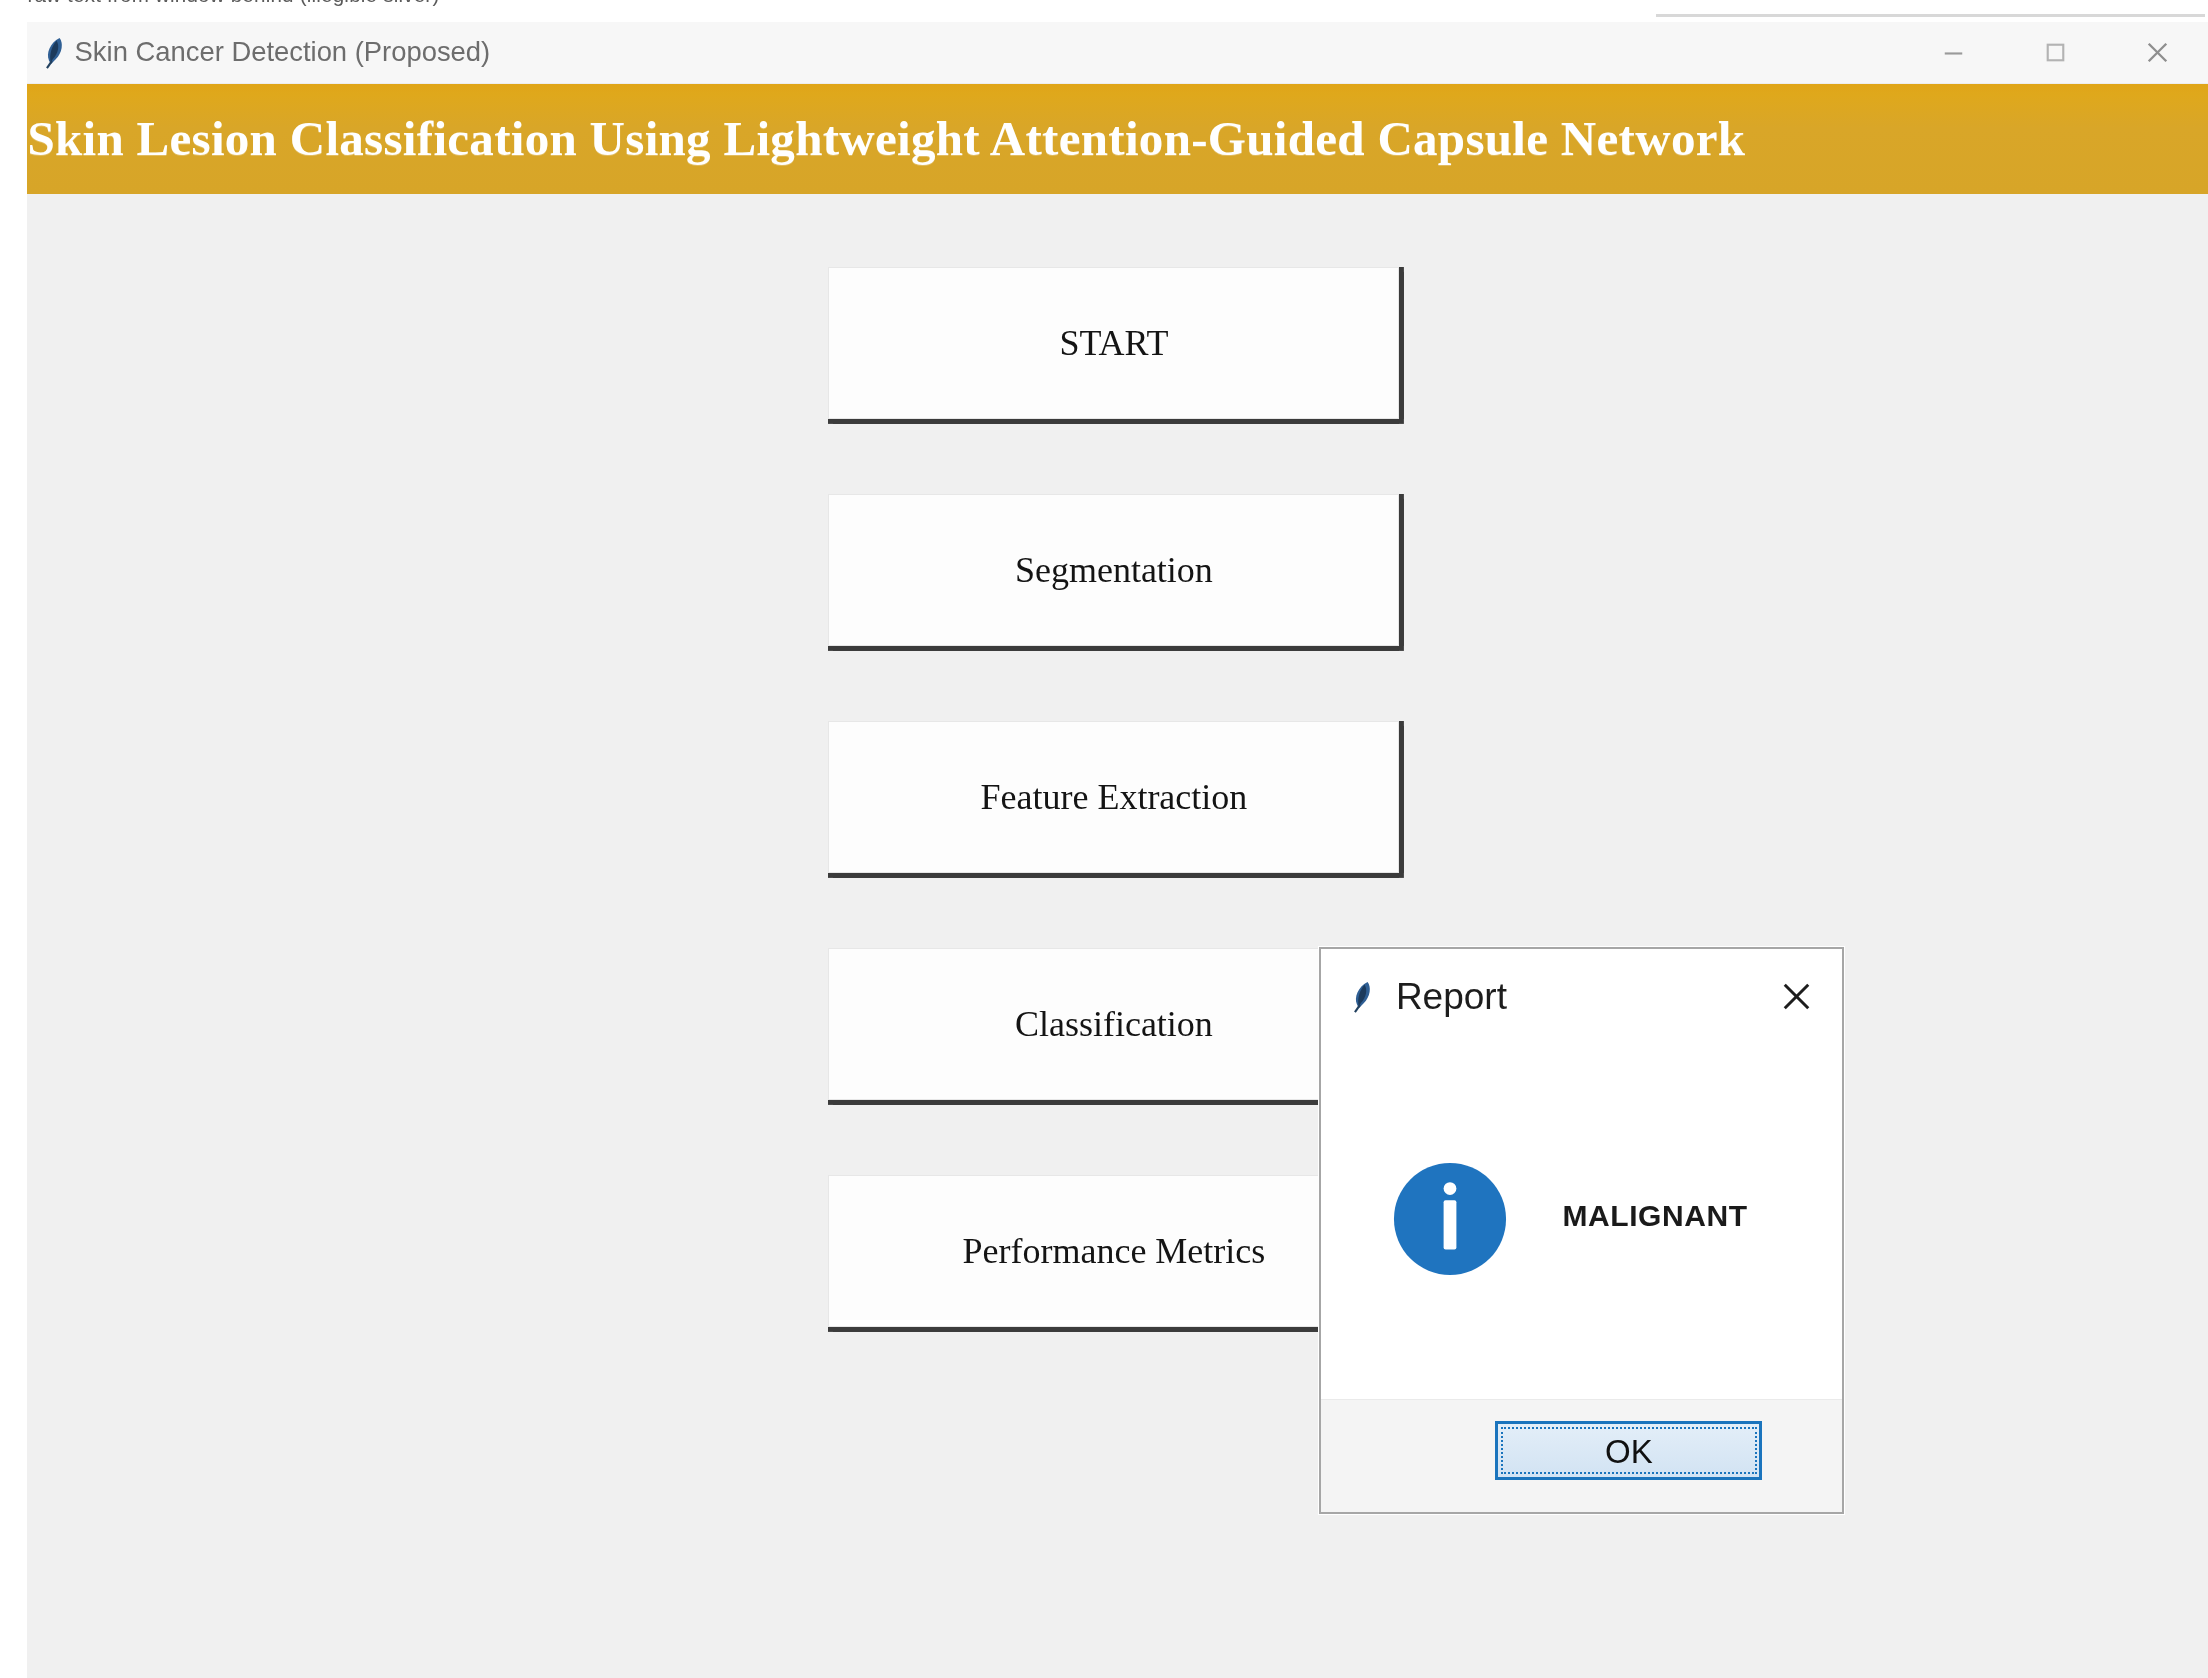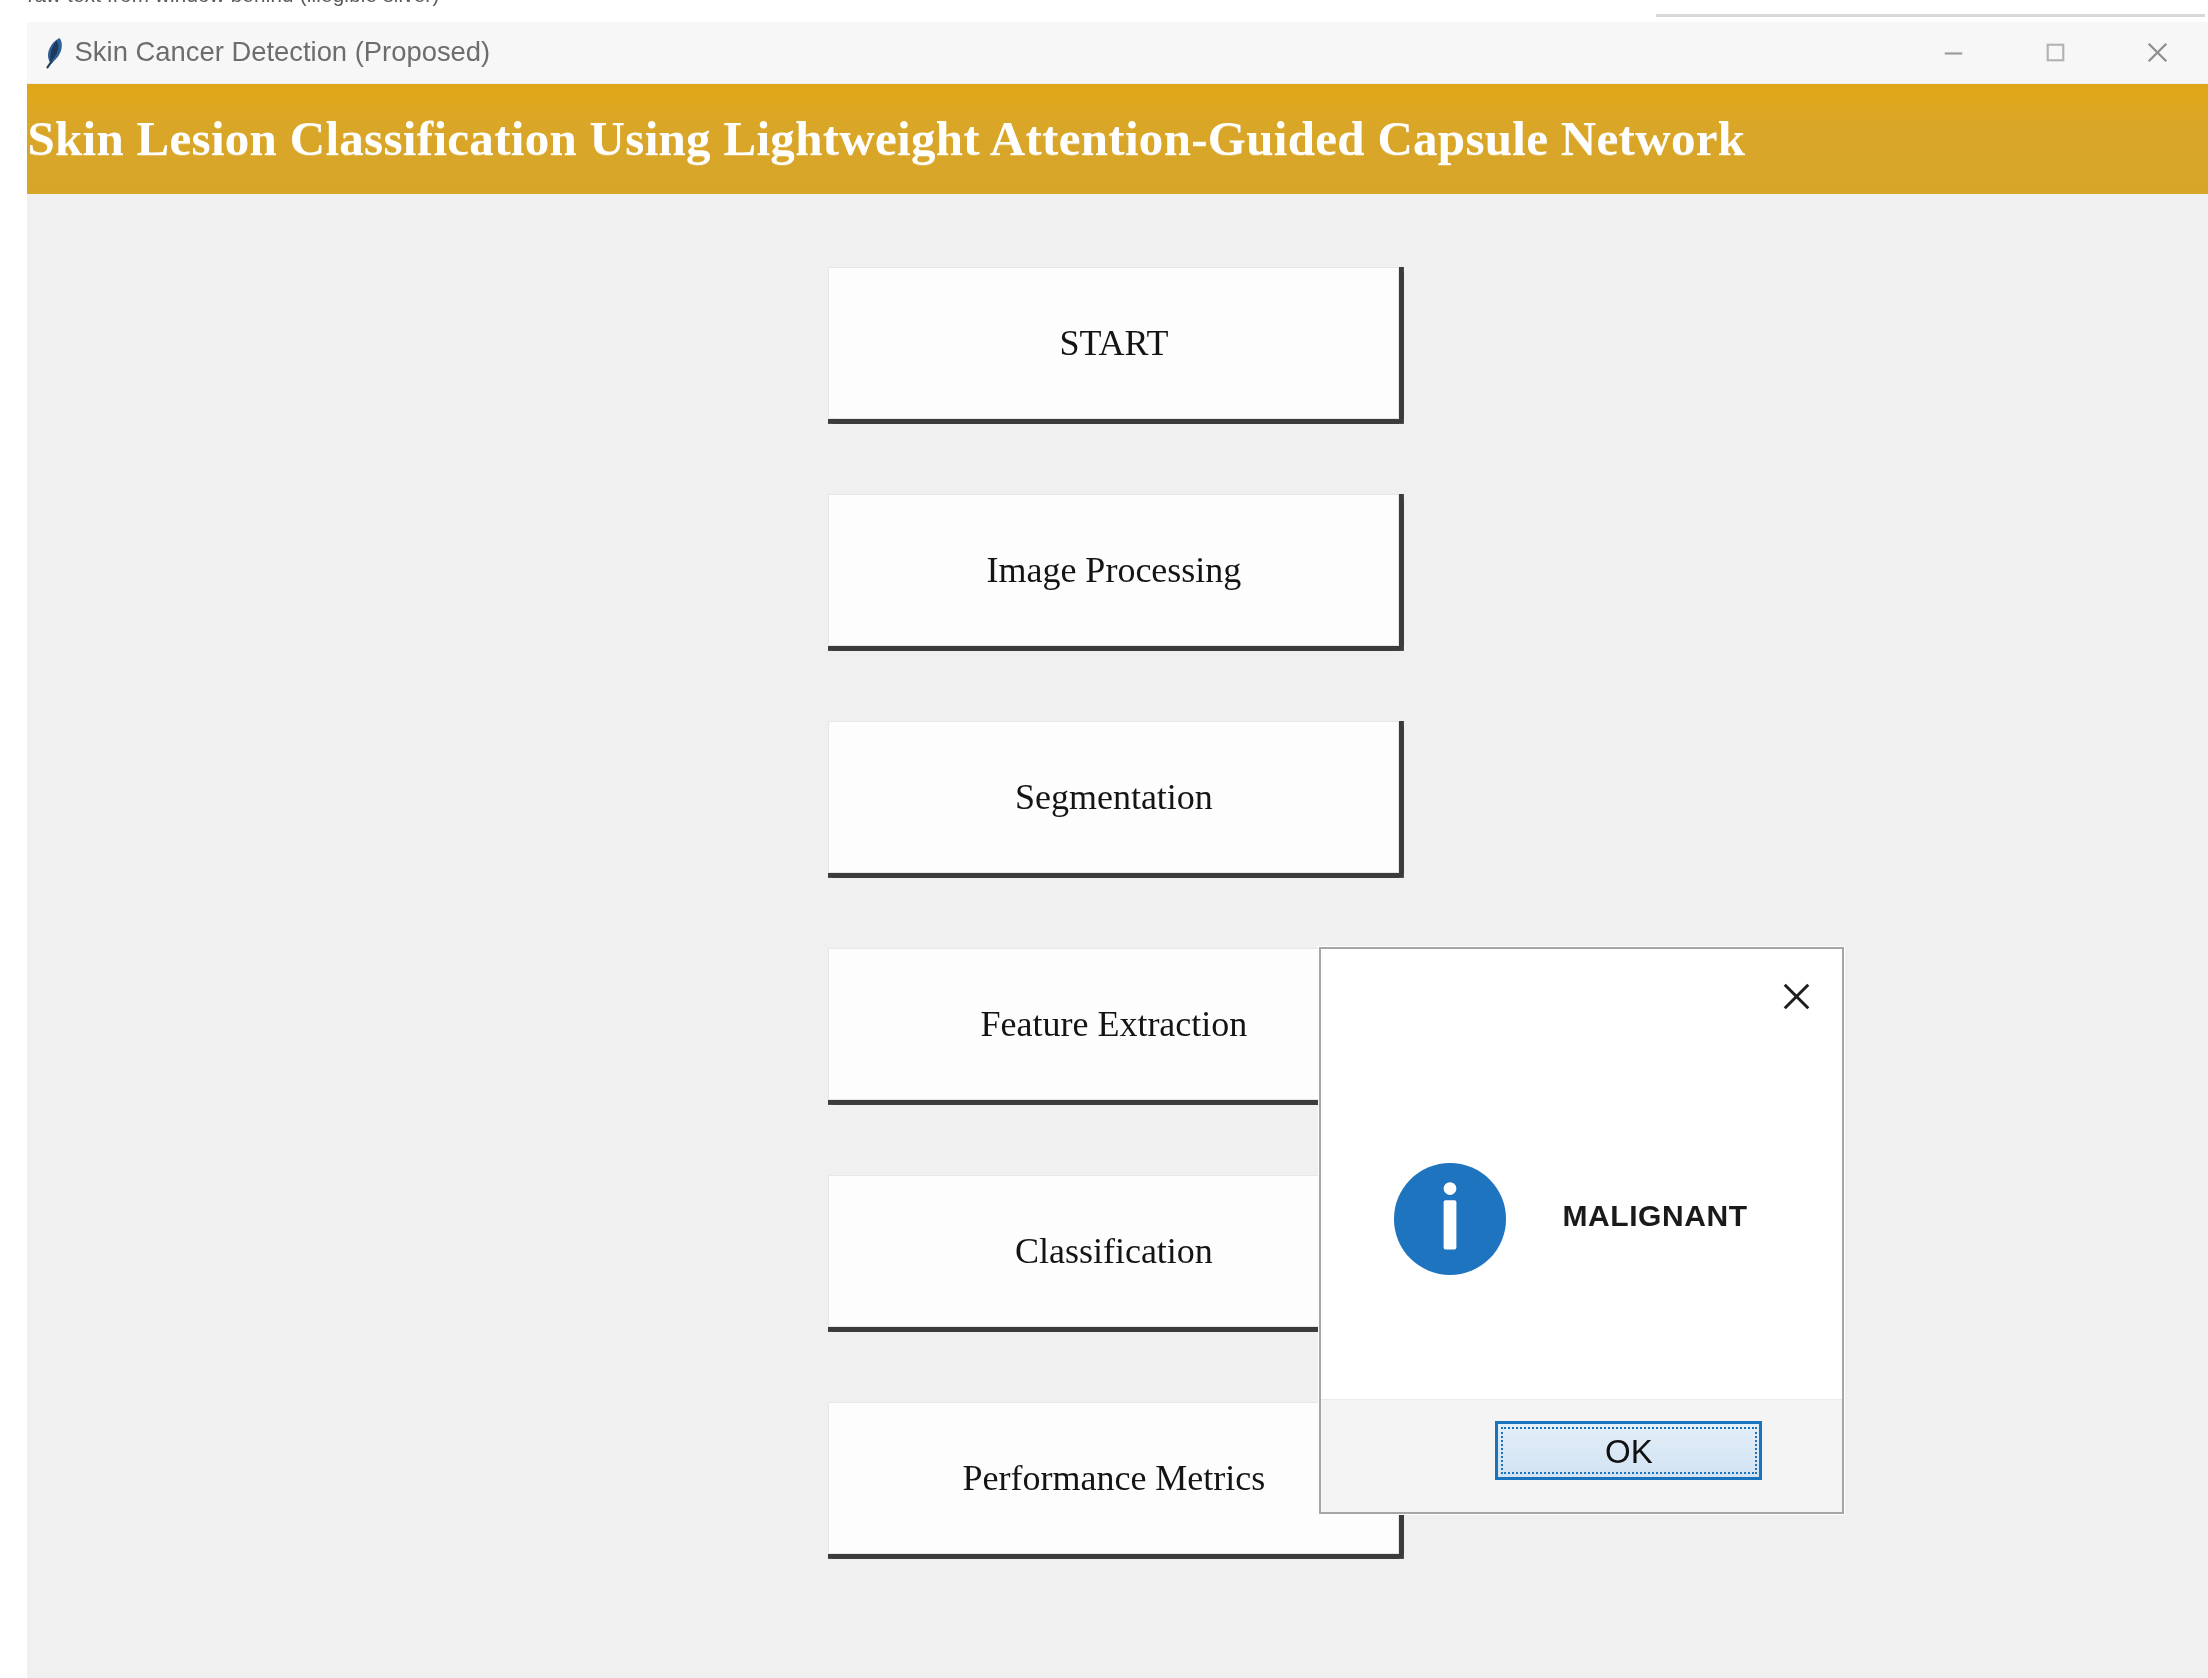--- a/index.html
+++ b/index.html
@@ -294,30 +294,39 @@
   </div>
 
   <div class="banner">
     <div class="banner-title">Skin Lesion Classification Using Lightweight Attention-Guided Capsule Network</div>
   </div>
 
   <div class="content">
 
     <div class="btn-col">
       <button class="app-btn">START</button>
-      <button class="app-btn">Image Processing</button>
       <button class="app-btn">Segmentation</button>
       <button class="app-btn">Feature Extraction</button>
       <button class="app-btn">Classification</button>
       <button class="app-btn">Performance Metrics</button>
     </div>
 
     <div class="dialog">
 
       <div class="dlg-titlebar">
+        <div class="dlg-title-left">
+          <span>
+            <svg class="dlg-feather" viewBox="0 0 26 34" xmlns="http://www.w3.org/2000/svg">
+              <path d="M19 2 C23 7 22 17 15 24 L10 29 L8 25 C5 18 9 7 19 2 Z" fill="#2f5f94"></path>
+              <path d="M16 5 C19 10 18 18 12 24 L10 27 C8 20 11 10 16 5 Z" fill="#1b3a5c"></path>
+              <path d="M11 26 L6 33" stroke="#22415f" stroke-width="2.2" fill="none"></path>
+            </svg>
+          </span>
+          <span class="dlg-title-text">Report</span>
+        </div>
         <div class="dlg-close">
           <svg width="47" height="47" viewBox="0 0 48 48">
               <line x1="12" y1="12" x2="36" y2="36" stroke="#1d1d1d" stroke-width="3"></line>
               <line x1="36" y1="12" x2="12" y2="36" stroke="#1d1d1d" stroke-width="3"></line>
             </svg>
         </div>
       </div>
 
       <div class="dlg-body">
         <div class="info-icon-wrap">

